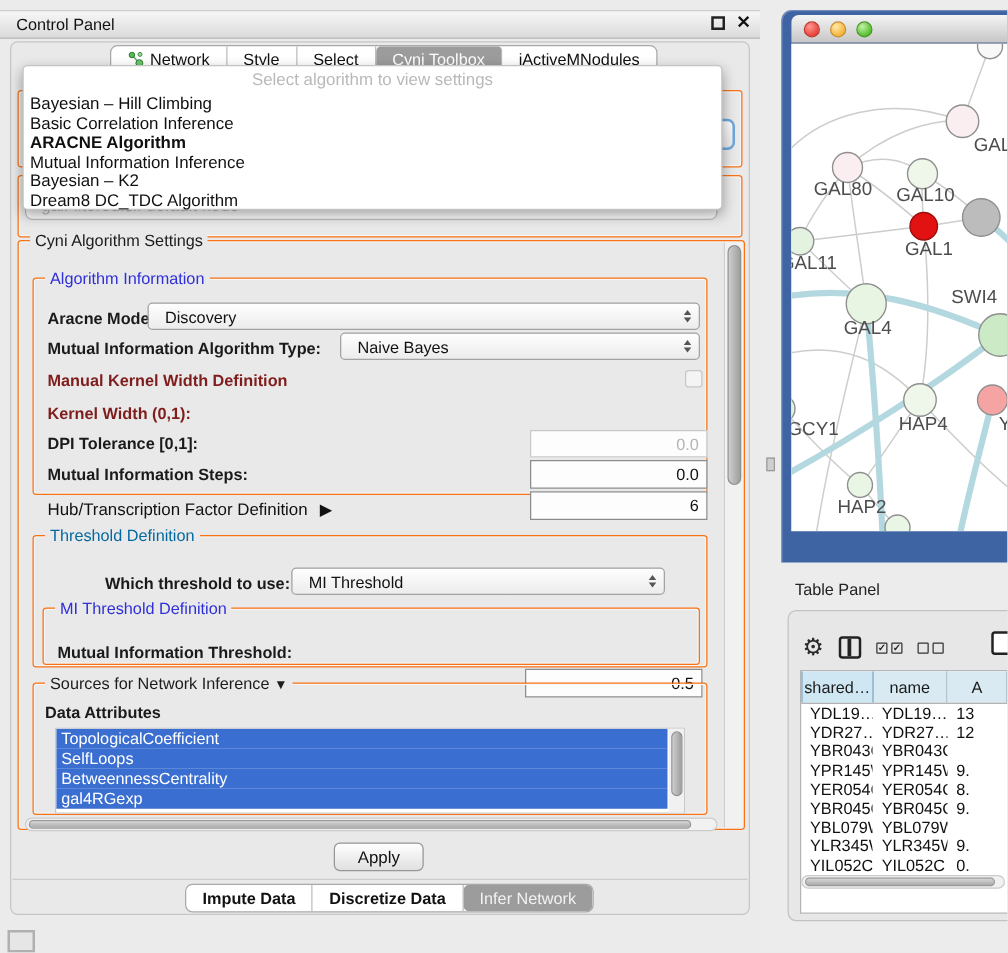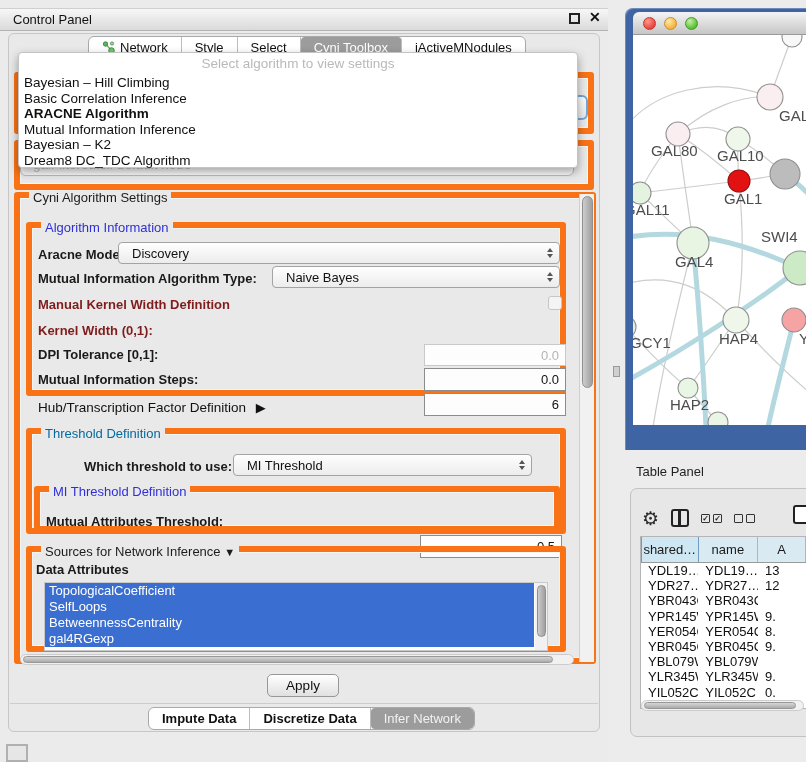--- a/index.html
+++ b/index.html
@@ -23,21 +23,21 @@
   .tabstrip .tab { display:flex; align-items:center; gap:5px; padding:0 13px;
     font-size:13px; color:#111; border-right:1px solid #bdbdbd; white-space:nowrap; }
   .tabstrip .tab:last-child { border-right:none; }
   .tabstrip .tab.sel { background:#9c9c9c; color:#fff; border-radius:4px; }
   #top-tabs { left:88px; top:36px; }
   #bottom-tabs { left:148px; top:707px; }
   #bottom-tabs .tab { font-weight:bold; }
   #bottom-tabs .tab.sel { font-weight:normal; color:#f2f2f2; }
 
   
-  .group { border:6px solid #f97316; border-radius:3px; box-shadow:inset 0 0 0 1px #f6f6f6; }
+  .group { border:1px solid #f97316; border-radius:3px; box-shadow:inset 0 0 0 1px #f6f6f6; }
   .group-label { position:absolute; top:-8px; left:9px; background:#e9e9e9;
     padding:0 4px; font-size:13px; color:#1c1c1c; white-space:nowrap; }
   .group-label.blue { color:#2f2fd9; }
   .group-label.green { color:#0369a1; }
 
   
   .combo { border:1px solid #a3a3a3; border-radius:4px;
     background:linear-gradient(#fefefe,#ececec); display:flex; align-items:center;
     font-size:13px; color:#111; padding-left:13px; height:22px; }
   .combo .stepper { margin-left:auto; margin-right:6px; display:flex; flex-direction:column;
@@ -106,21 +106,21 @@
     align-items:center; gap:12px; }
   #gear-ico { font-size:19px; color:#2b2b2b; line-height:19px; }
   #cols-ico { width:18px; height:18px; border:2.5px solid #222; border-radius:3px; position:relative; }
   #cols-ico::after { content:""; position:absolute; left:5px; top:0; bottom:0; width:2.5px; background:#222; }
   .cb-pair { display:flex; gap:3px; }
   .cb { width:9px; height:9px; border:1.5px solid #333; border-radius:1px; font-size:8px;
     line-height:8px; color:#222; text-align:center; font-weight:bold; }
   #partial-ico { position:absolute; left:793px; top:505px; width:16px; height:19px;
     border:2.5px solid #222; border-radius:3px; background:#fff; }
 
-  #tp-table { left:640px; top:536px; width:166px; height:173px; background:#fff;
+  #tp-table { left:640px; top:536px; width:166px; height:195px; background:#fff;
     border:1px solid #b5b5b5; border-right:none; overflow:hidden; }
   #tp-head { display:flex; height:26px; border-bottom:1px solid #9a9a9a; }
   #tp-head .hc { font-size:13px; color:#1a1a1a; display:flex; align-items:center;
     justify-content:center; background:#d9eaf3; border-right:1px solid #aab8c2; }
   #tp-head .hc.sel { background:#cfe7f3; border-left:1px solid #6f9cc0; border-right:1px solid #6f9cc0; }
   .trow { display:flex; height:15.2px; line-height:15.2px; font-size:13px; color:#101010; }
   .trow .c { padding-left:7px; white-space:nowrap; overflow:hidden; }
   #tp-hscroll { left:641px; top:700px; width:163px; height:11px; }
 
   .net-label { font-size:15px; fill:#4d4d4d; }
@@ -232,21 +232,21 @@
 <div class="combo abs" style="left:233px; top:454px; width:299px;">
   <span>MI Threshold</span>
   <span class="stepper">
       <i class="up"></i>
       <i class="dn"></i>
     </span>
 </div>
 <div class="group abs" style="left:34px; top:486px; width:526px; height:46px;">
   <span class="group-label blue">MI Threshold Definition</span>
 </div>
-<div class="flabel abs" style="left:46px; top:514px;">Mutual Attributes Threshold:</div>
+<div class="flabel abs" style="left:46px; top:514px;">Mutual Information Threshold:</div>
 <div class="numfield abs" style="left:420px; top:509px; width:142px; height:23px;">
   <span>0.5</span>
 </div>
 
 <div class="group abs" style="left:26px; top:546px; width:540px; height:106px;">
   <span class="group-label">
     <span>Sources for Network Inference</span>
     <span style="font-size:11px;">▼</span>
   </span>
 </div>

